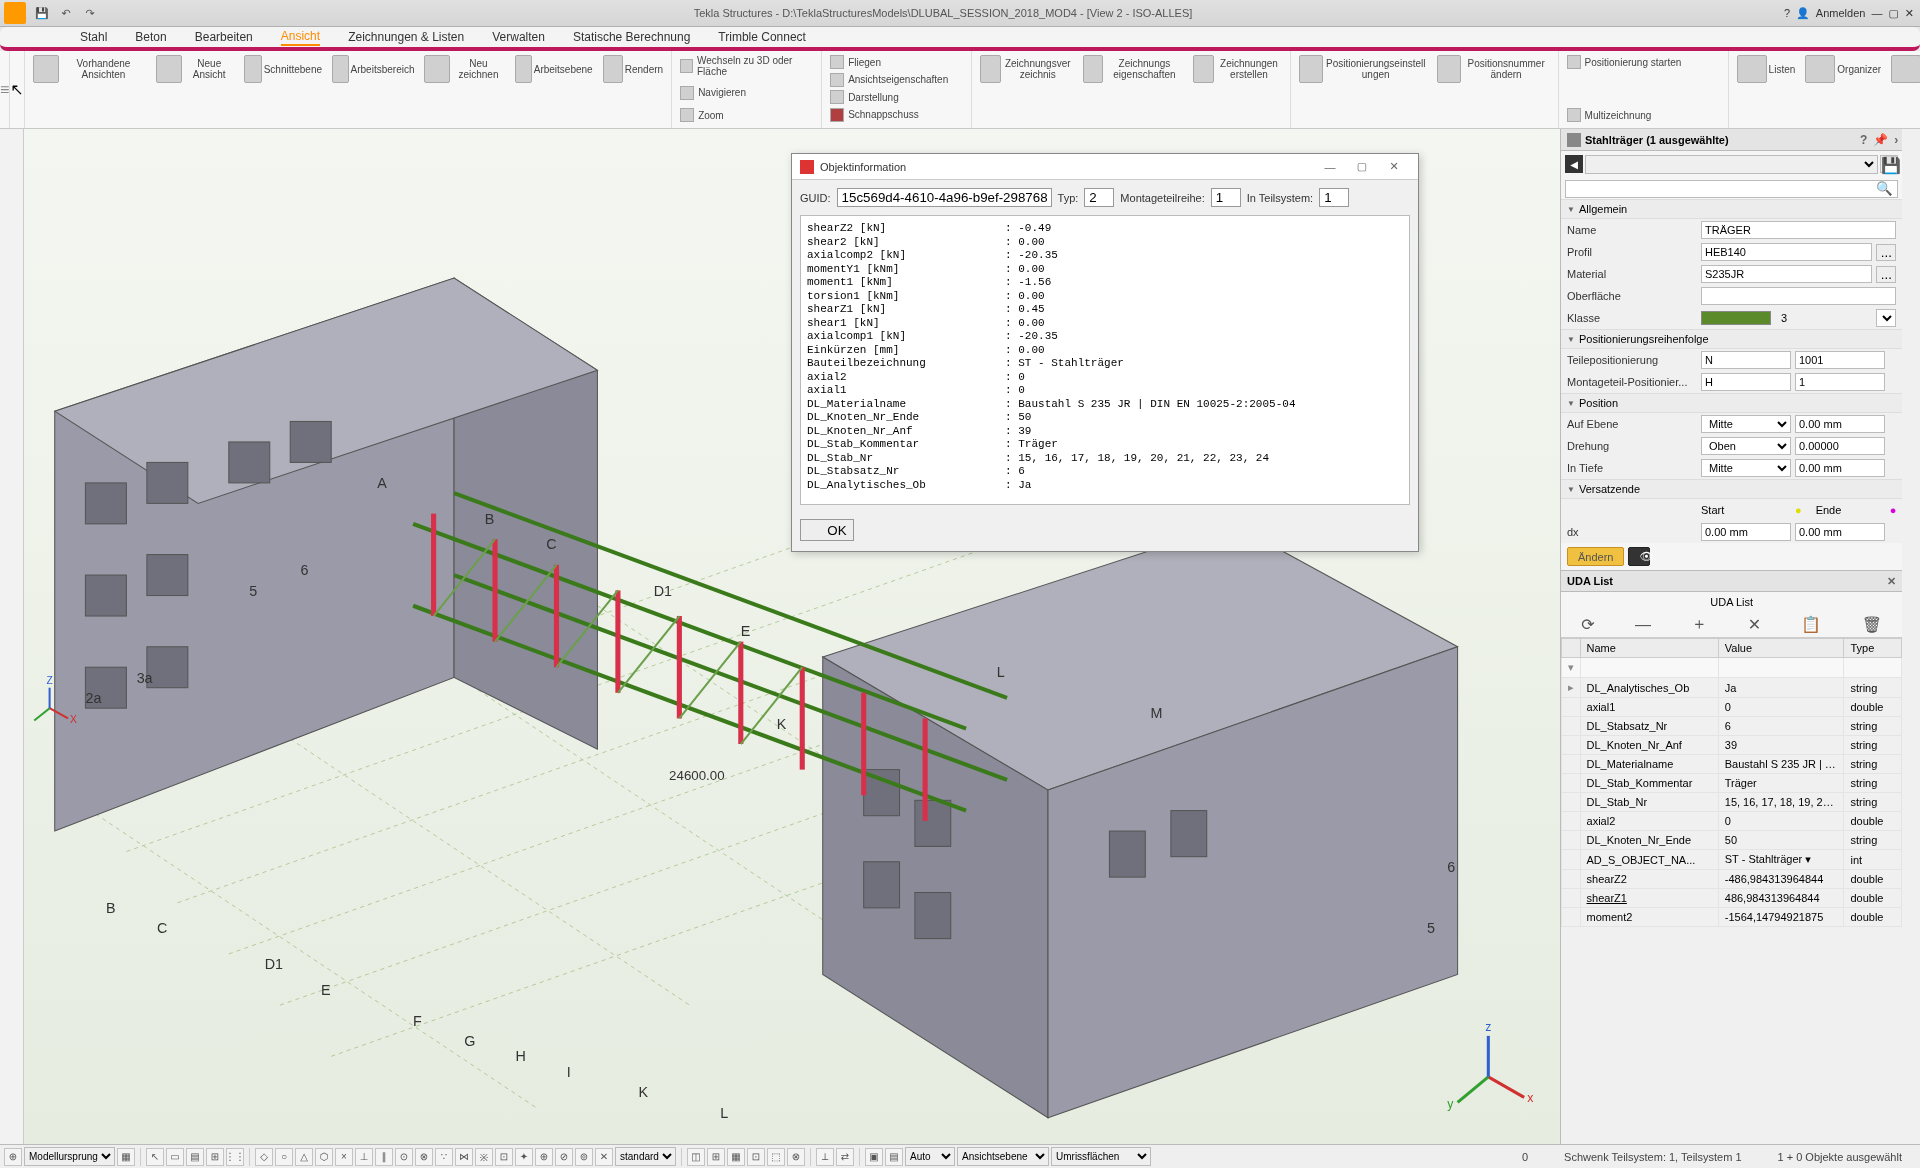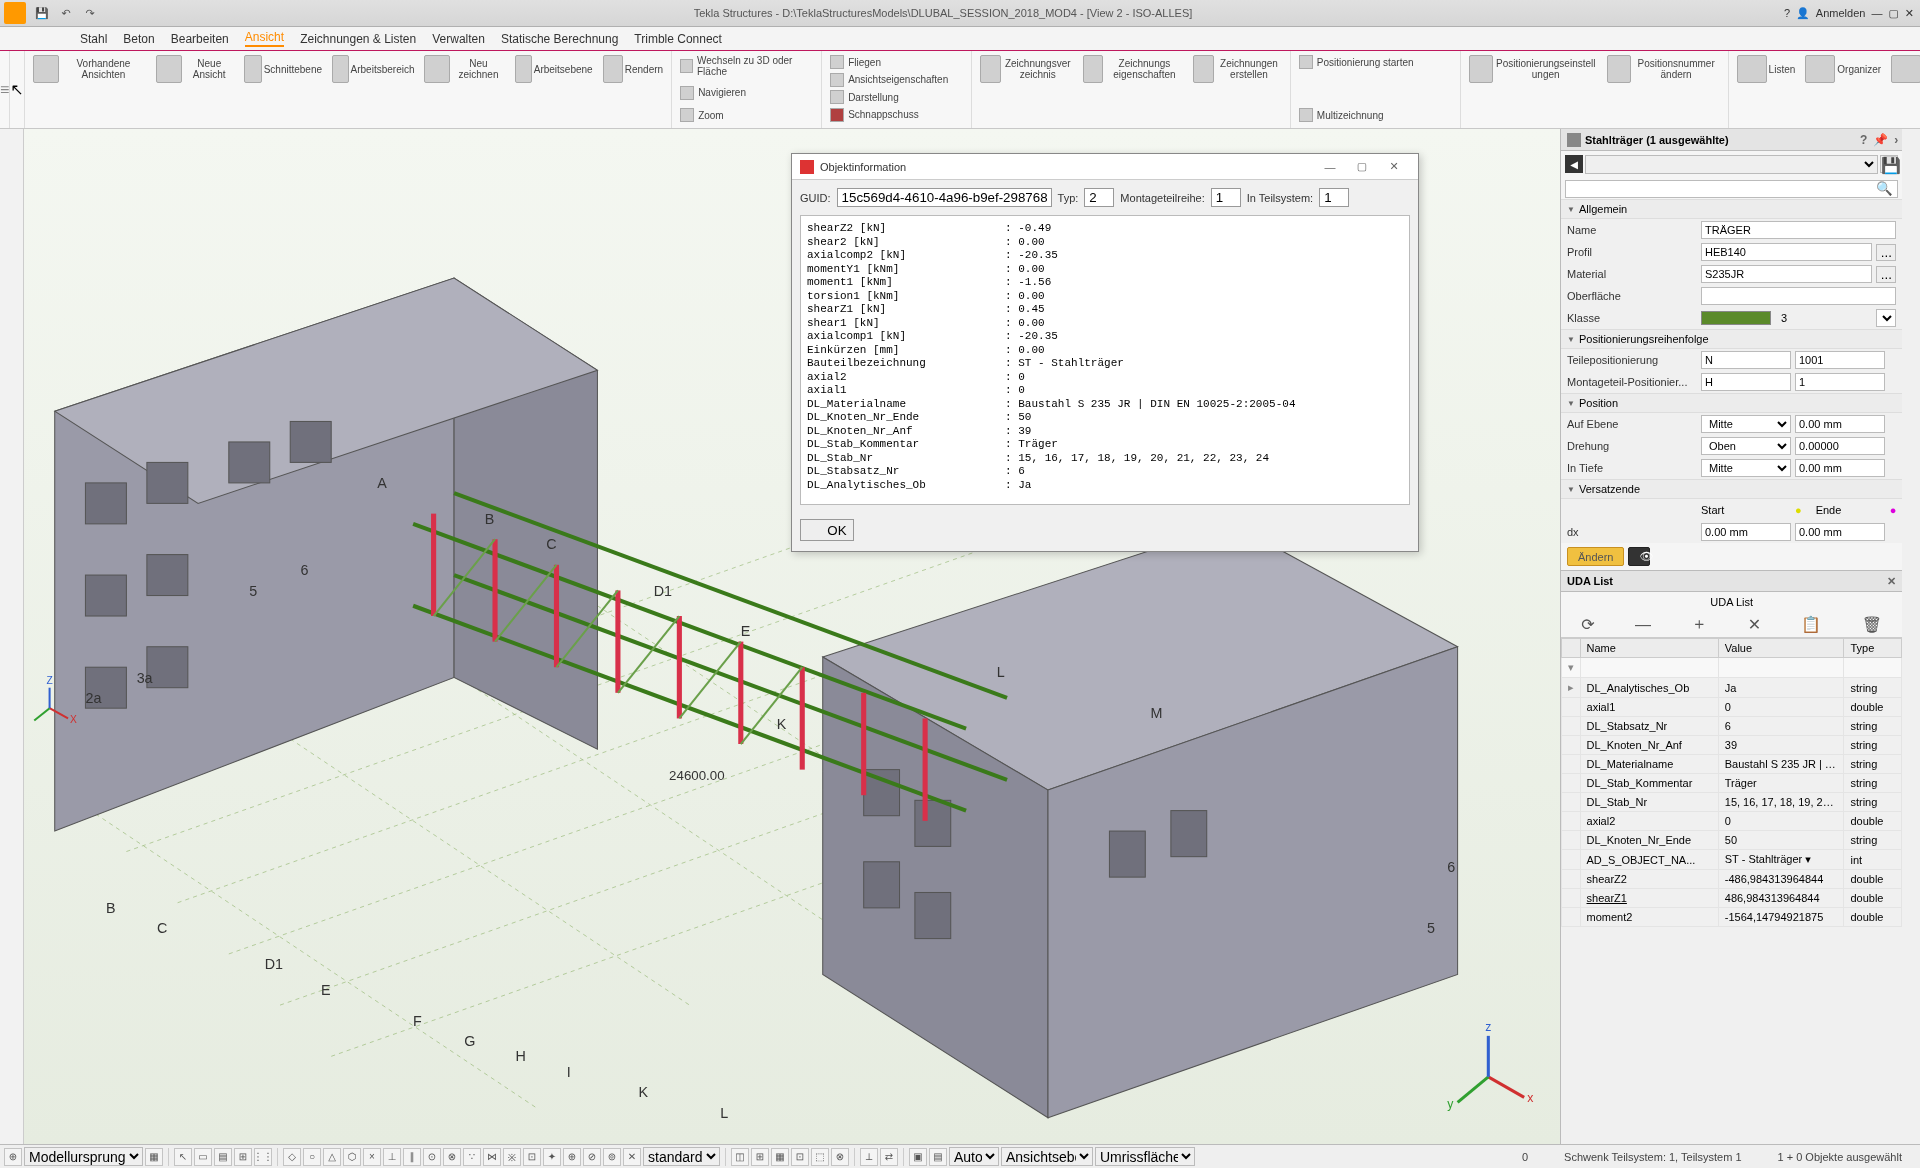--- a/index.html
+++ b/index.html
@@ -6,21 +6,21 @@
 html, body { width: 1920px; height: 1168px; overflow: hidden; background: #e8e8e8; }
 
 
 .titlebar { height: 27px; background: linear-gradient(#e0e0e0,#d6d6d6); display: flex; align-items: center; font-size: 11px; color: #333; border-bottom: 1px solid #b0b0b0; }
 .titlebar .logo { width: 22px; height: 22px; background: #ff9900; margin: 0 4px; border-radius: 2px; }
 .titlebar .qicon { width: 18px; height: 18px; margin: 0 3px; display: inline-flex; align-items: center; justify-content: center; color: #555; }
 .titlebar .title-text { flex: 1; text-align: center; color: #555; }
 .titlebar .right { display: flex; align-items: center; gap: 6px; padding-right: 6px; }
 
 
-.menubar { height: 24px; background: #f4f4f4; display: flex; align-items: center; padding: 0 30px 0 80px; font-size: 12px; gap: 16px; border-bottom: 1px solid #be185d; }
+.menubar { height: 24px; background: #f4f4f4; display: flex; align-items: center; padding: 0 30px 0 80px; font-size: 12px; gap: 28px; border-bottom: 4px solid #be185d; border-radius: 7px; }
 .menubar .item { color: #333; cursor: pointer; }
 .menubar .item.active { color: #ff8c00; border-bottom: 2px solid #ff8c00; padding-bottom: 1px; }
 
 
 .ribbon { height: 78px; background: #f7f7f7; border-bottom: 1px solid #c8c8c8; display: flex; align-items: stretch; position: relative; }
 .ribbon .side { width: 24px; background: #f7f7f7; border-right: 1px solid #ddd; display:flex; flex-direction:column; align-items:center; justify-content:center; gap:4px;}
 .ribbon .group { border-right: 1px solid #ddd; padding: 4px 8px; display: flex; flex-direction: column; justify-content: space-between; }
 .ribbon .group .row { display: flex; gap: 10px; align-items: flex-start; }
 .rbtn { display: flex; align-items: center; font-size: 10px; color: #444; gap: 2px; min-width: 56px; text-align: center; line-height: 11px; }
 .rbtn .ic { width: 30px; height: 28px; background: #d0d0d0; border: 1px solid #aaa; border-radius: 2px; }
@@ -81,21 +81,21 @@
 .dialog .fields label { color:#333;}
 .dialog .fields input { border:1px solid #999; height:19px; padding:0 4px; background:#fff;}
 .dialog .body { margin: 0 8px 8px 8px; height: 290px; background:#fff; border:1px solid #bbb; padding:6px; font-family: "Courier New", monospace; font-size:11px; white-space:pre; overflow:auto; line-height:13.5px; position:relative;}
 .dialog .okrow { padding: 6px 8px 10px 8px;}
 .dialog .okrow button { width:54px; height:22px; background:#eee; border:1px solid #999;padding-left:20px;}
 
 
 .statusbar { position:absolute; left:0; right:0; bottom:0; height:24px; background:#efefef; border-top:1px solid #bbb; display:flex; align-items:center; font-size:11px;}
 .statusbar .tools { display:flex; align-items:center; gap:2px; padding:0 4px; flex-wrap:nowrap;}
 .statusbar .tbtn { width:18px; height:18px; border:1px solid #c4c4c4; background:#f4f4f4; display:inline-flex; align-items:center; justify-content:center; font-size:10px; color:#555;}
-.statusbar select { height:19px; font-size:14px; border:1px solid #bbb;}
+.statusbar select { height:19px; font-size:10px; border:1px solid #bbb;}
 .statusbar .spacer { flex:1;}
 .statusbar .stext { padding: 0 18px; color:#444;}
 
 .sep { width:1px; height:18px; background:#ccc; margin:0 3px;}
 </style>
 </head>
 <body>
 
 <div class="titlebar">
   <div class="logo"></div>
@@ -209,44 +209,44 @@
           <span>Zeichnungs
 eigenschaften</span>
         </div>
     <div class="rbtn">
           <div class="ic"></div>
           <span>Zeichnungen
 erstellen</span>
         </div>
   </div>
     </div>
-  <div class="group" style="min-width:170px;">
-    <div class="small-row">
-        <span class="sic"></span>
-        <span>Positionierung starten</span>
-      </div>
-    <div class="small-row">
-        <span class="sic"></span>
-        <span>Multizeichnung</span>
-      </div>
-  </div>
   <div class="group">
       <div class="row">
     <div class="rbtn">
           <div class="ic"></div>
           <span>Positionierungseinstell
 ungen</span>
         </div>
     <div class="rbtn">
           <div class="ic"></div>
           <span>Positionsnummer
 ändern</span>
         </div>
   </div>
     </div>
+  <div class="group" style="min-width:170px;">
+    <div class="small-row">
+        <span class="sic"></span>
+        <span>Positionierung starten</span>
+      </div>
+    <div class="small-row">
+        <span class="sic"></span>
+        <span>Multizeichnung</span>
+      </div>
+  </div>
   <div class="group">
       <div class="row">
     <div class="rbtn">
           <div class="ic"></div>
           <span>Listen</span>
         </div>
     <div class="rbtn">
           <div class="ic"></div>
           <span>Organizer</span>
         </div>

